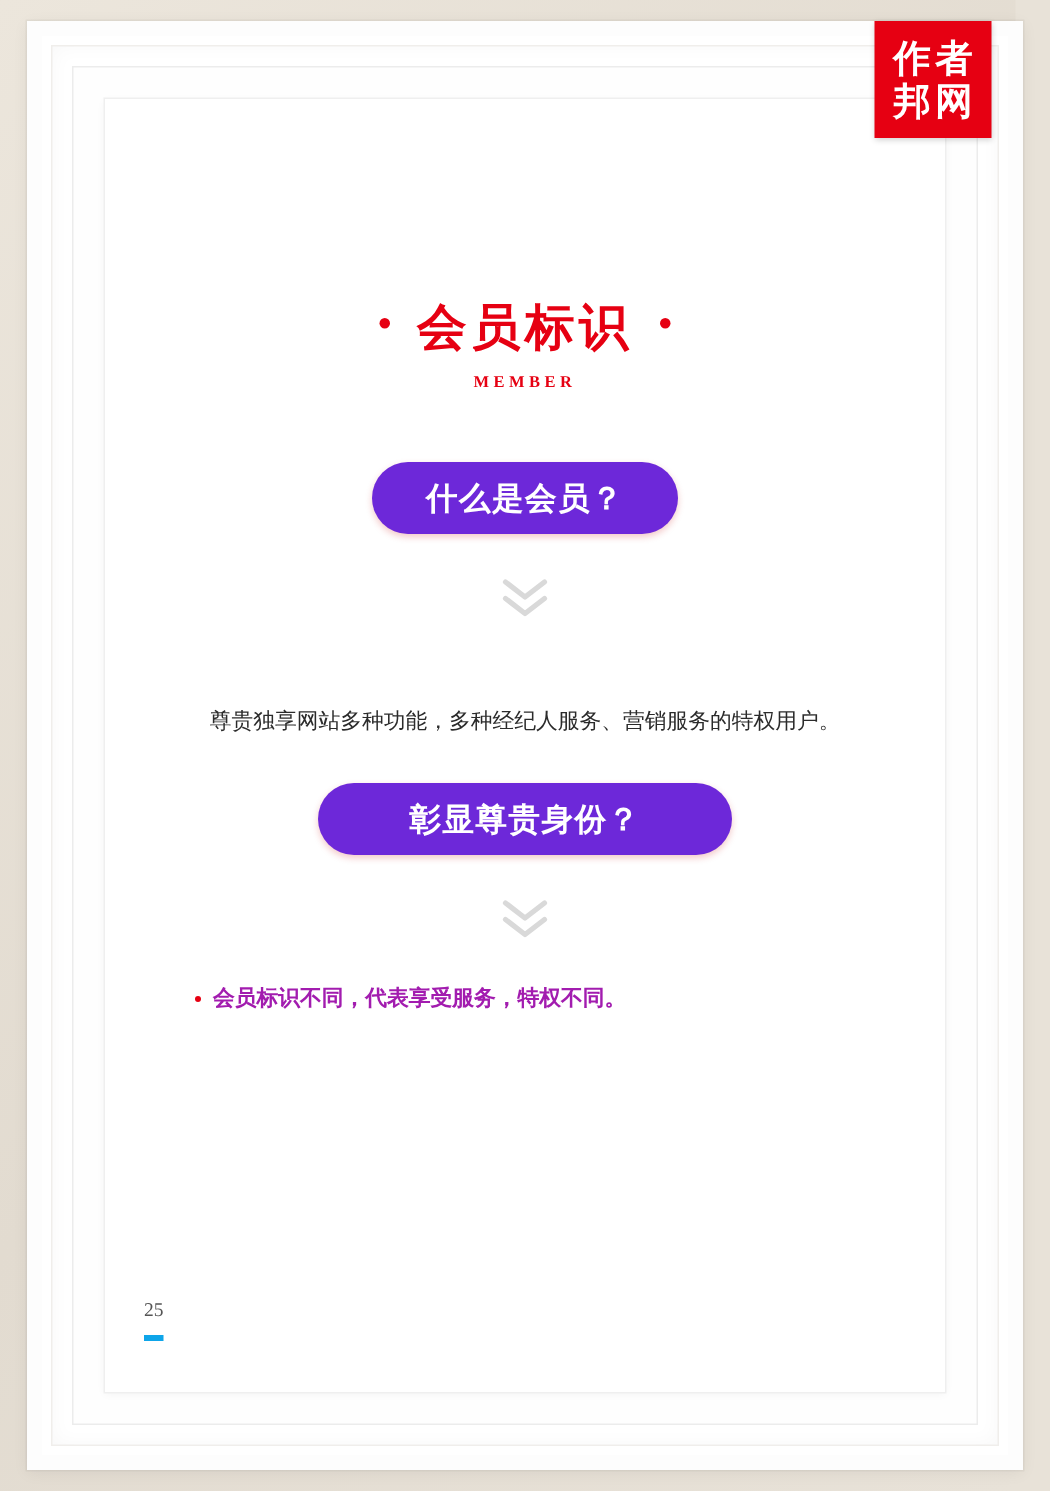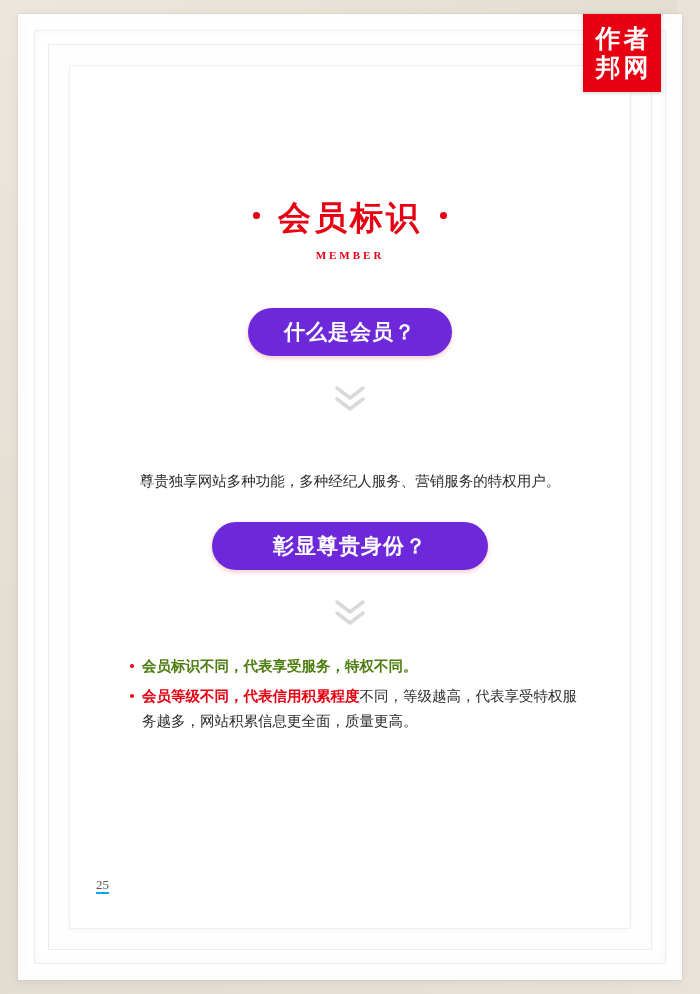--- a/index.html
+++ b/index.html
@@ -178,33 +178,33 @@
     font-family: "DejaVu Sans", "Liberation Sans", sans-serif;
   }
   .bullet-item::before {
     content: "";
     position: absolute;
     left: 0; top: 10px;
     width: 4px; height: 4px;
     background: #e60012;
     border-radius: 50%;
   }
-  .bullet-item.all-red { color: #4d7c0f; font-weight: bold; }
+  .bullet-item.all-red { color: #a21caf; font-weight: bold; }
   .bullet-item .rd { color: #e60012; font-weight: bold; }
 
   
   .page-num {
     position: absolute;
     left: 26px;
     bottom: 34px;
     font-size: 13px;
     color: #555555;
     font-family: "Liberation Serif", serif;
-    border-bottom: 2px solid #0ea5e9;
-    padding-bottom: 0;
+    border-bottom: 4px solid #0ea5e9;
+    padding-bottom: 10px;
     line-height: 1.1;
   }
 </style>
 </head>
 <body>
 
 <div class="page-frame">
 
   <div class="mat-outer"></div>
   <div class="mat-bevel"></div>
@@ -241,21 +241,18 @@
       <svg width="34" height="30" viewBox="0 0 34 30" xmlns="http://www.w3.org/2000/svg">
         <polyline points="4,4 17,14 30,4" fill="none" stroke="#d9d9d9" stroke-width="3.5" stroke-linecap="round" stroke-linejoin="round"></polyline>
         <polyline points="4,15 17,25 30,15" fill="none" stroke="#d9d9d9" stroke-width="3.5" stroke-linecap="round" stroke-linejoin="round"></polyline>
       </svg>
     </div>
 
     <div class="bullets">
       <div class="bullet-item all-red">
         <span>会员标识不同，代表享受服务，特权不同。</span>
       </div>
-      <div class="bullet-item">
-        <span class="rd">会员等级不同，</span><span class="rd">代表信用积累程度</span><span>不同，等级越高，代表享受特权服务越多，网站积累信息更全面，质量更高。</span>
-      </div>
     </div>
 
     <div class="page-num">25</div>
 
   </div>
 </div>
 
 </body></html>

